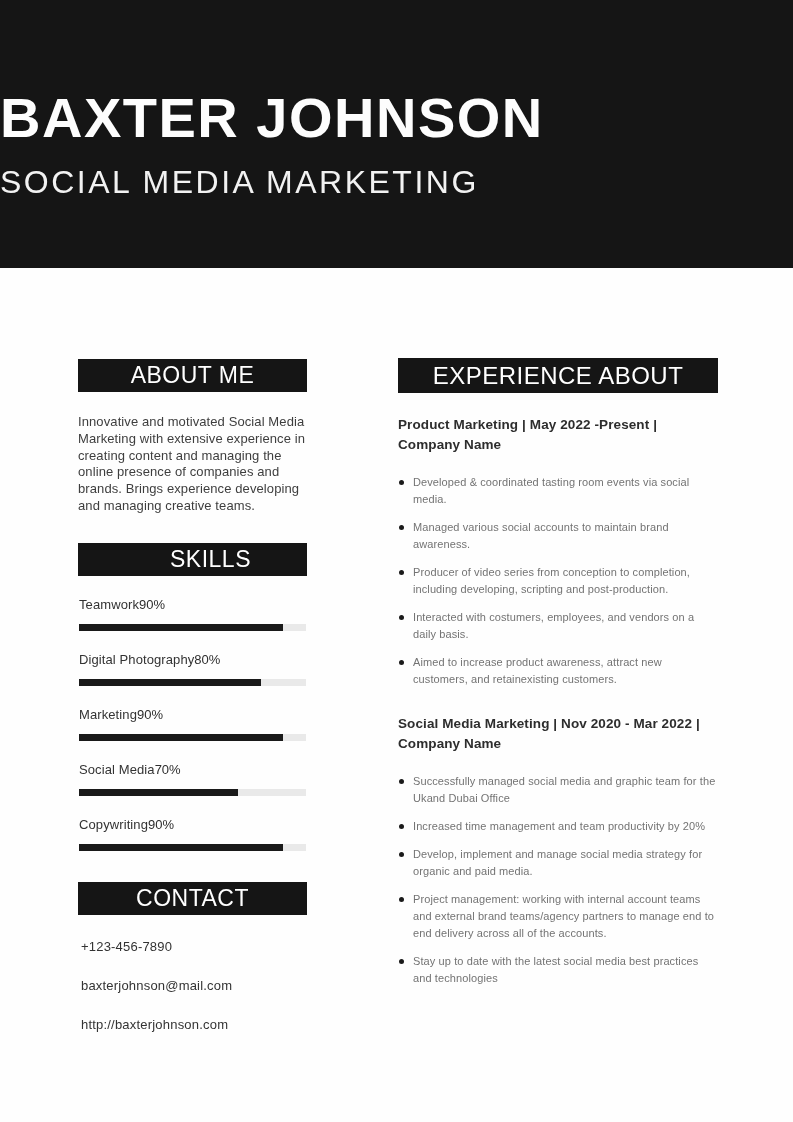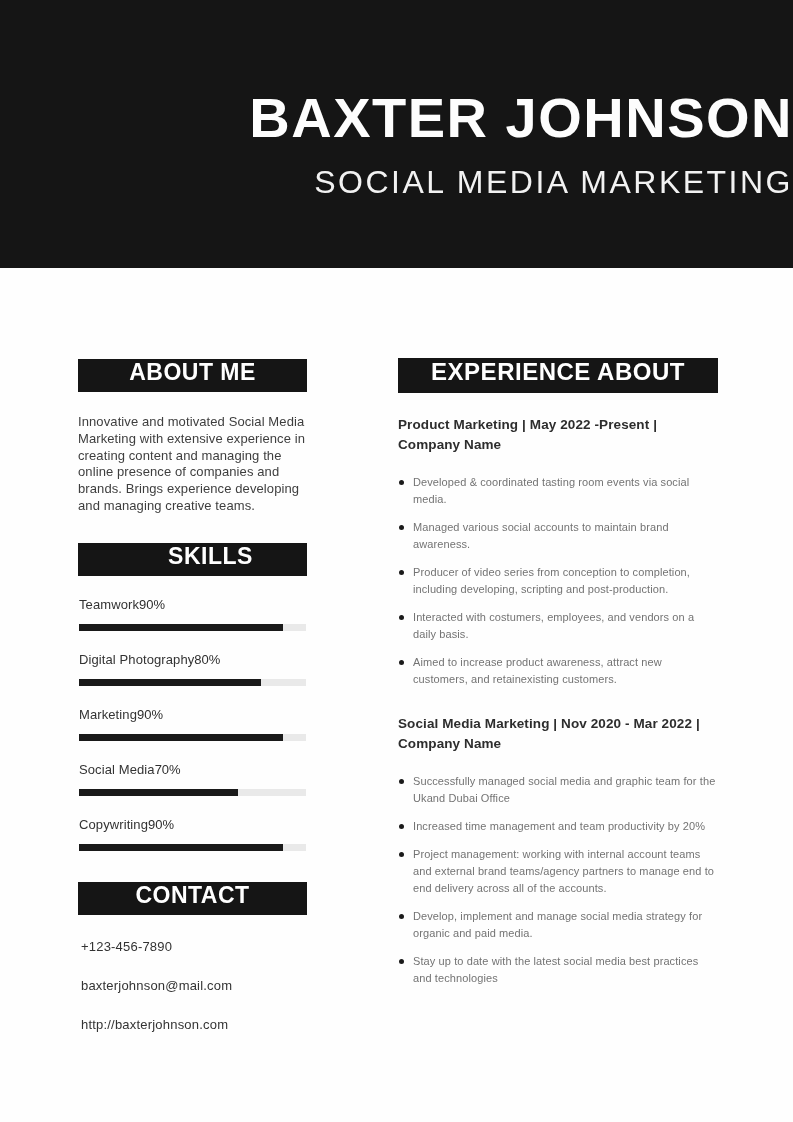--- a/index.html
+++ b/index.html
@@ -14,21 +14,21 @@
     overflow: hidden;
   }
   
   .hero {
     position: absolute;
     top: 0; left: 0;
     width: 793px;
     height: 268px;
     background: #151515;
     color: #ffffff;
-    text-align: right;
+    text-align: left;
   }
   .hero-name {
     margin-top: 88px;
     font-size: 56px;
     line-height: 60px;
     font-weight: bold;
     letter-spacing: 1.5px;
     color: #fdfdfd;
   }
   .hero-role {
@@ -52,24 +52,24 @@
     left: 398px;
     width: 320px;
   }
   
   .section-bar {
     background: #151515;
     color: #ffffff;
     text-align: center;
     height: 33px;
     display: flex;
-    align-items: flex-start;
+    align-items: center;
     justify-content: center;
     font-size: 23px;
-    font-weight: bold;
+    font-weight: normal;
     letter-spacing: 0.5px;
   }
   .col-right .section-bar { height: 35px; font-size: 24px; }
   .bar-about    { margin-top: 91px; }
   .bar-skills   { margin-top: 28px; padding-left: 36px; }
   .bar-contact  { margin-top: 31px; }
   .bar-exp      { margin-top: 90px; }
   
   .about-text {
     margin-top: 22px;
@@ -242,21 +242,21 @@
         <li>Interacted with costumers, employees, and vendors on a daily basis.</li>
         <li>Aimed to increase product awareness, attract new customers, and retainexisting customers.</li>
       </ul>
     </section>
 
     <section class="job">
       <h3 class="job-title">Social Media Marketing | Nov 2020 - Mar 2022 | Company Name</h3>
       <ul class="job-bullets">
         <li>Successfully managed social media and graphic team for the Ukand Dubai Office</li>
         <li>Increased time management and team productivity by 20%</li>
+        <li>Develop, implement and manage social media strategy for organic and paid media.</li>
         <li>Project management: working with internal account teams and external brand teams/agency partners to manage end to end delivery across all of the accounts.</li>
-        <li>Develop, implement and manage social media strategy for organic and paid media.</li>
         <li>Stay up to date with the latest social media best practices and technologies</li>
       </ul>
     </section>
 
   </main>
 
 </div>
 
 </body></html>

